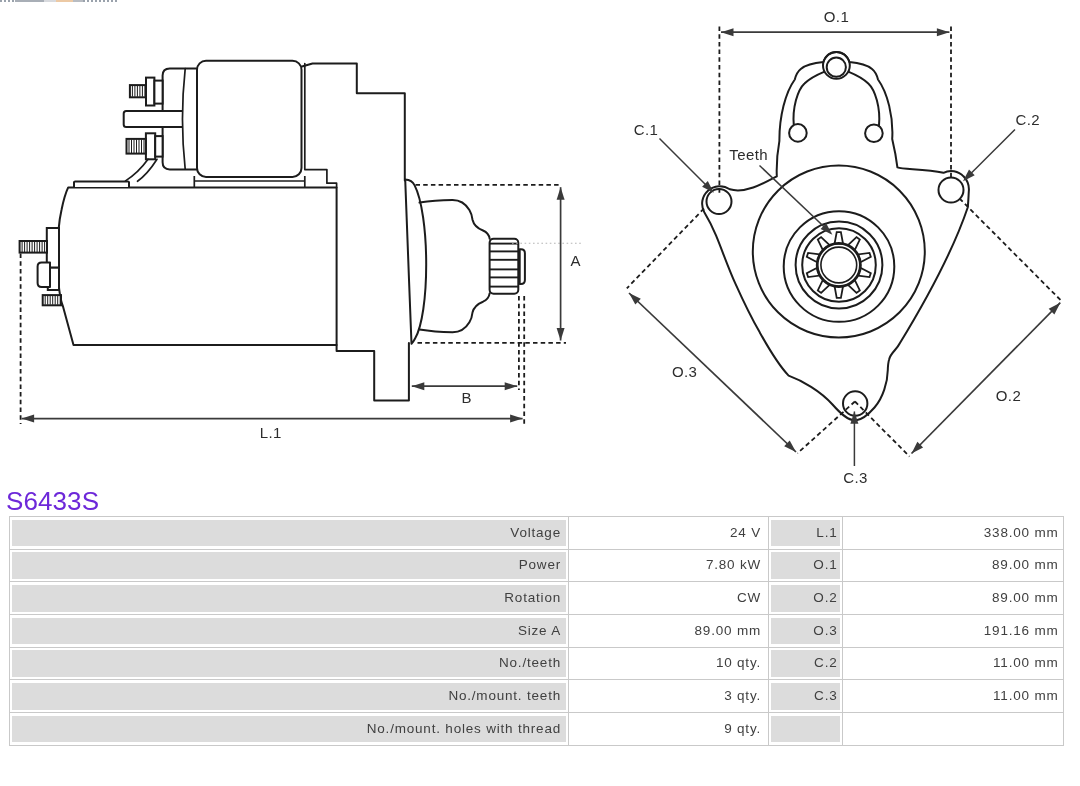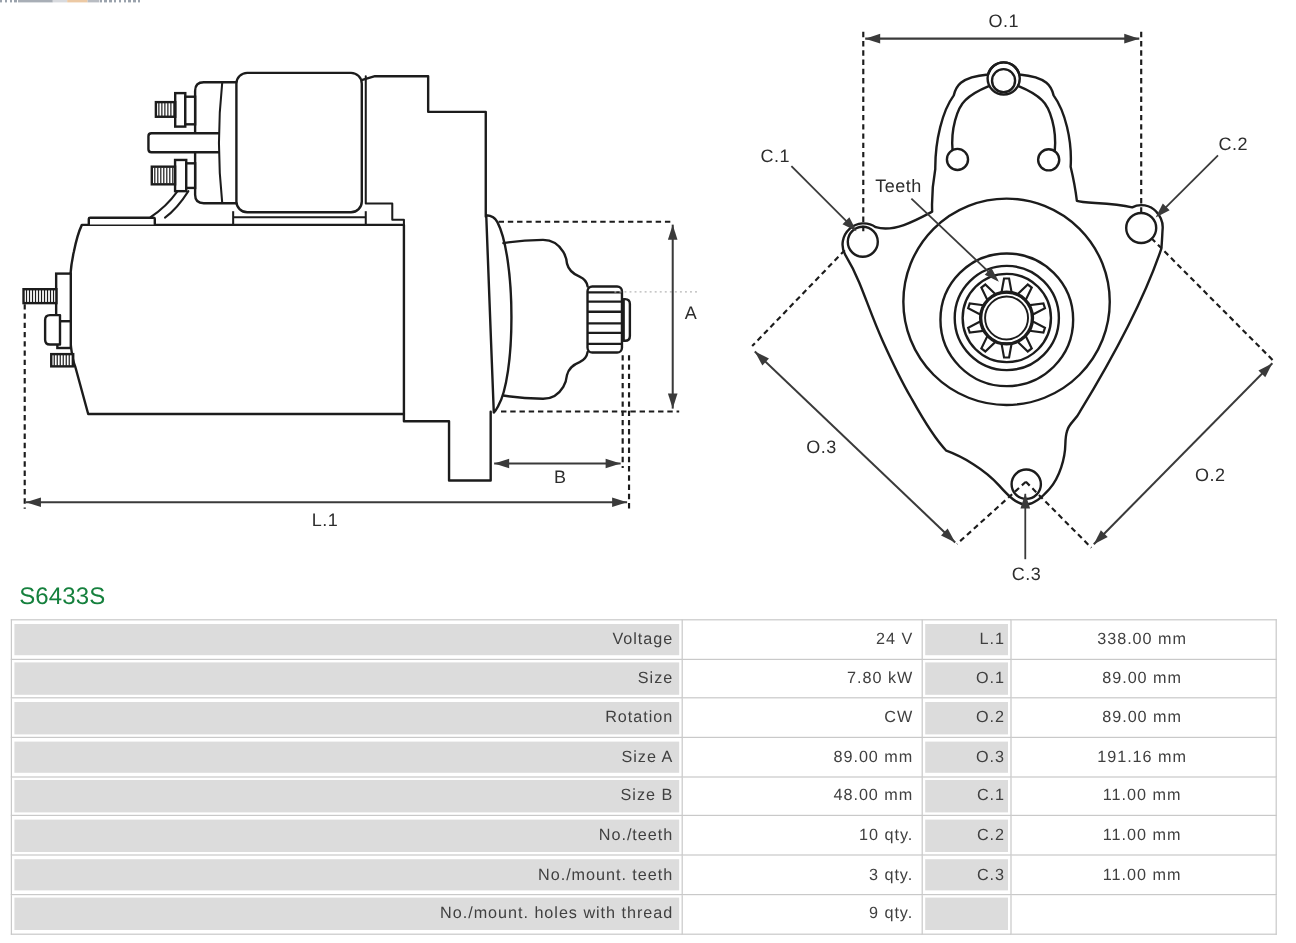--- a/index.html
+++ b/index.html
@@ -1,23 +1,23 @@
 <!DOCTYPE html>
 <html><head>
 <meta charset="utf-8">
 <style>
 html,body{margin:0;padding:0;background:#fff;}
 body{width:1080px;height:786px;position:relative;font-family:"Liberation Sans",sans-serif;overflow:hidden;}
 #wm{position:absolute;left:0;top:0;width:125px;height:2px;}
-#title{position:absolute;left:16px;top:486px;font-size:20px;letter-spacing:0.1px;color:#15803d;}
+#title{position:absolute;left:6px;top:486px;font-size:26px;letter-spacing:0.1px;color:#6d28d9;}
 #spec{position:absolute;left:9px;top:516px;border-collapse:collapse;table-layout:fixed;}
 #spec td{border:1px solid #c9c9c9;padding:0;height:31.7px;font-size:13.5px;color:#404040;}
 #spec td div{margin:2px;height:26.7px;line-height:26.7px;text-align:right;padding-right:5px;letter-spacing:0.8px;}
 #spec td:nth-child(3) div{padding-right:2.5px;}
-#spec td:nth-child(4) div{padding-right:2.5px;text-align:center;}
+#spec td:nth-child(4) div{padding-right:2.5px;}
 #spec td.g div{background:#dcdcdc;}
 #drw{position:absolute;left:0;top:0;}
 </style>
 </head>
 <body>
 <div id="wm">
 <div style="position:absolute;left:0;top:0;width:15px;height:1.7px;background:repeating-linear-gradient(90deg,#9aa2ac 0,#9aa2ac 2px,#fff 2px,#fff 4px);"></div>
 <div style="position:absolute;left:15px;top:0;width:29px;height:1.7px;background:#a8aeb6;"></div>
 <div style="position:absolute;left:44px;top:0;width:12px;height:1.7px;background:#d8dade;"></div>
 <div style="position:absolute;left:56px;top:0;width:17px;height:1.7px;background:#ecc9a4;"></div>
@@ -187,21 +187,21 @@
         </td>
         <td class="g">
           <div>L.1</div>
         </td>
         <td>
           <div>338.00 mm</div>
         </td>
       </tr>
 <tr>
         <td class="g">
-          <div>Size</div>
+          <div>Power</div>
         </td>
         <td>
           <div>7.80 kW</div>
         </td>
         <td class="g">
           <div>O.1</div>
         </td>
         <td>
           <div>89.00 mm</div>
         </td>
@@ -225,34 +225,20 @@
           <div>Size A</div>
         </td>
         <td>
           <div>89.00 mm</div>
         </td>
         <td class="g">
           <div>O.3</div>
         </td>
         <td>
           <div>191.16 mm</div>
-        </td>
-      </tr>
-<tr>
-        <td class="g">
-          <div>Size B</div>
-        </td>
-        <td>
-          <div>48.00 mm</div>
-        </td>
-        <td class="g">
-          <div>C.1</div>
-        </td>
-        <td>
-          <div>11.00 mm</div>
         </td>
       </tr>
 <tr>
         <td class="g">
           <div>No./teeth</div>
         </td>
         <td>
           <div>10 qty.</div>
         </td>
         <td class="g">

